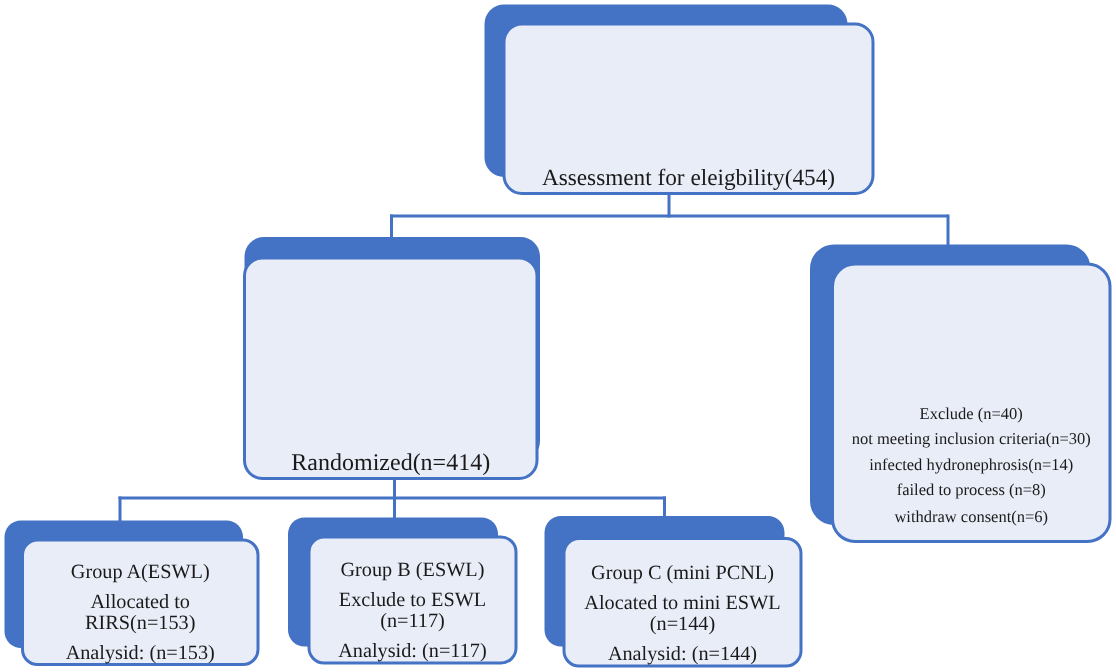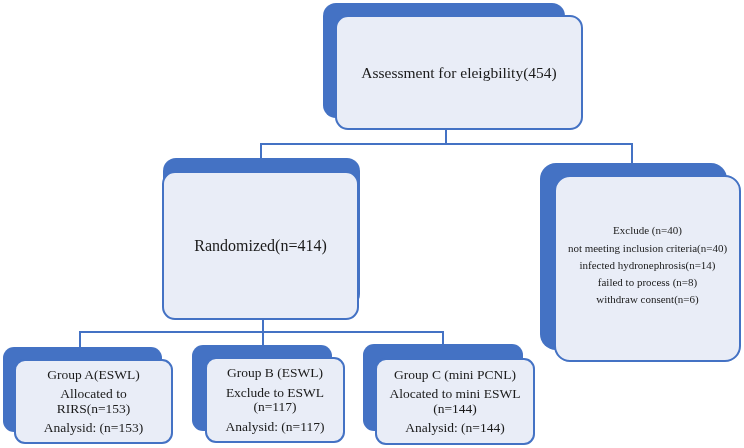--- a/index.html
+++ b/index.html
@@ -19,21 +19,21 @@
   }
   .front {
     position: absolute;
     background: #E9EDF7;
     border: 2px solid #4472C4;
     border-radius: 13px;
     box-sizing: border-box;
     display: flex;
     flex-direction: column;
     align-items: center;
-    justify-content: center;
+    justify-content: flex-end;
     text-align: center;
   }
   .connector {
     position: absolute;
     background: #4472C4;
   }
   .big-label { font-size: 15.5px; }
   .rand-label { font-size: 16px; }
   .excl-line { font-size: 11px; line-height: 17.3px; white-space: nowrap; }
   .group-line { font-size: 13.5px; line-height: 14.5px; white-space: nowrap; }
@@ -60,21 +60,21 @@
   </div>
 
   <div class="shadow" style="left:163px; top:158px; width:197px; height:149px;"></div>
   <div class="front" style="left:162px; top:171px; width:197px; height:149px;">
     <span class="rand-label">Randomized(n=414)</span>
   </div>
 
   <div class="shadow" style="left:540px; top:163px; width:187px; height:187px; border-radius:16px;"></div>
   <div class="front" style="left:554px; top:175px; width:187px; height:187px; border-radius:16px; padding-bottom:6px;">
     <div class="excl-line">Exclude (n=40)</div>
-    <div class="excl-line">not meeting inclusion criteria(n=40)</div>
+    <div class="excl-line">not meeting inclusion criteria(n=30)</div>
     <div class="excl-line">infected hydronephrosis(n=14)</div>
     <div class="excl-line">failed to process (n=8)</div>
     <div class="excl-line">withdraw consent(n=6)</div>
   </div>
 
   <div class="shadow" style="left:3px; top:347px; width:159px; height:85px; border-radius:11px;"></div>
   <div class="front" style="left:14px; top:359px; width:159px; height:85px; border-radius:11px;">
     <div class="group-line">Group A(ESWL)</div>
     <div class="para">
       <div class="group-line">Allocated to</div>

